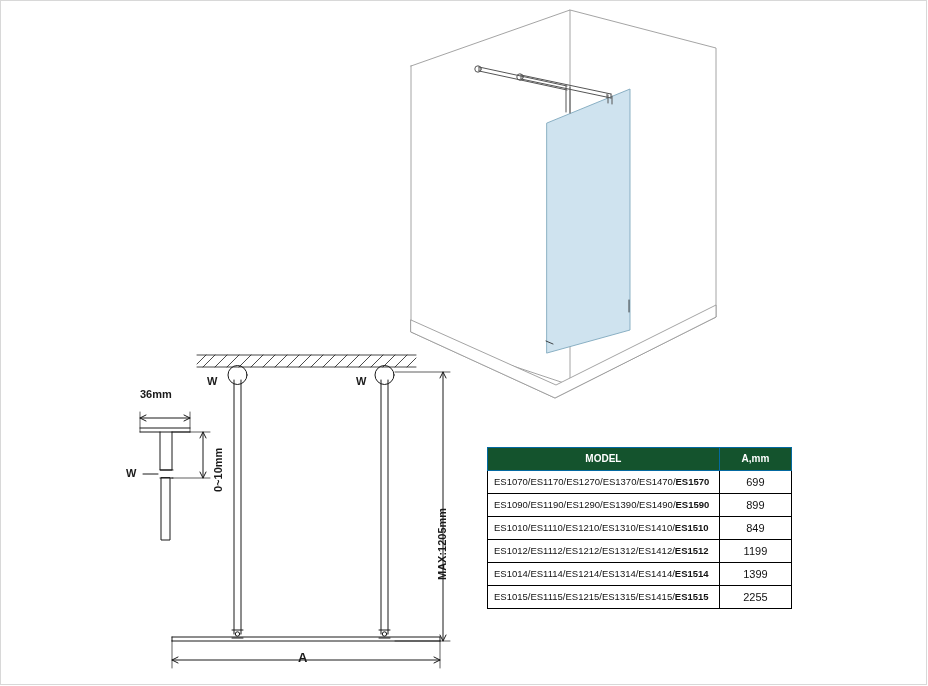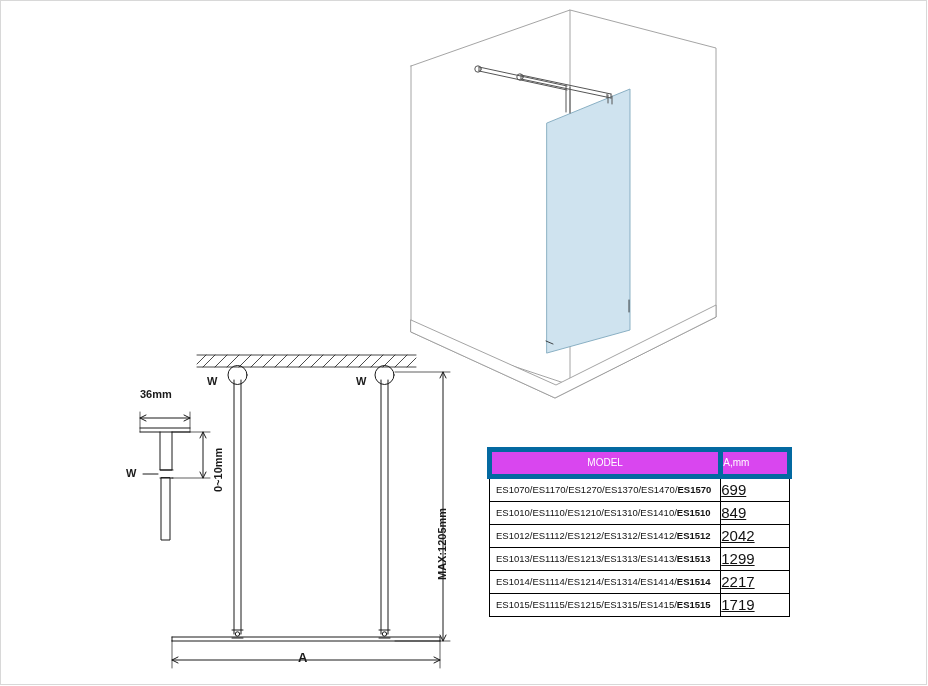--- a/index.html
+++ b/index.html
@@ -55,50 +55,49 @@
     font-size: 9.5px;
     background: #ffffff;
   }
   #spec-table th, #spec-table td {
     border: 1px solid #000000;
     padding: 0;
     height: 22px;
     line-height: 22px;
   }
   #spec-table thead th {
-    background: #d946ef;
+    background: #14532d;
     color: #ffffff;
-    font-weight: normal;
+    font-weight: bold;
     font-size: 10px;
-    border: 5px solid #0369a1;
+    border: 1px solid #0369a1;
   }
   #spec-table .col-model {
     width: 232px;
     text-align: center;
     padding-left: 6px;
     padding-right: 6px;
     box-sizing: border-box;
     text-align: left;
   }
   #spec-table thead .col-model {
     text-align: center;
   }
   #spec-table .col-a {
     width: 73px;
-    text-align: left;
+    text-align: center;
   }
   #spec-table td.col-model {
     font-size: 9.5px;
     color: #111;
     margin-top: 6px;
   }
   #spec-table td.col-a {
-    font-size: 15px;
+    font-size: 11px;
     color: #111;
-    text-decoration: underline;
   }
   .model-last {
     font-weight: bold;
   }
 </style>
 </head>
 <body>
 
 <div id="page">
   <div class="border-frame"></div>
@@ -246,34 +245,34 @@
         <th class="col-model">MODEL</th>
         <th class="col-a">A,mm</th>
       </tr>
     </thead>
     <tbody>
       <tr>
         <td class="col-model"><span>ES1070/ES1170/ES1270/ES1370/ES1470/</span><span class="model-last">ES1570</span></td>
         <td class="col-a">699</td>
       </tr>
       <tr>
+        <td class="col-model"><span>ES1090/ES1190/ES1290/ES1390/ES1490/</span><span class="model-last">ES1590</span></td>
+        <td class="col-a">899</td>
+      </tr>
+      <tr>
         <td class="col-model"><span>ES1010/ES1110/ES1210/ES1310/ES1410/</span><span class="model-last">ES1510</span></td>
         <td class="col-a">849</td>
       </tr>
       <tr>
         <td class="col-model"><span>ES1012/ES1112/ES1212/ES1312/ES1412/</span><span class="model-last">ES1512</span></td>
-        <td class="col-a">2042</td>
-      </tr>
-      <tr>
-        <td class="col-model"><span>ES1013/ES1113/ES1213/ES1313/ES1413/</span><span class="model-last">ES1513</span></td>
-        <td class="col-a">1299</td>
+        <td class="col-a">1199</td>
       </tr>
       <tr>
         <td class="col-model"><span>ES1014/ES1114/ES1214/ES1314/ES1414/</span><span class="model-last">ES1514</span></td>
-        <td class="col-a">2217</td>
+        <td class="col-a">1399</td>
       </tr>
       <tr>
         <td class="col-model"><span>ES1015/ES1115/ES1215/ES1315/ES1415/</span><span class="model-last">ES1515</span></td>
-        <td class="col-a">1719</td>
+        <td class="col-a">2255</td>
       </tr>
     </tbody>
   </table>
 </div>
 
 </body></html>

